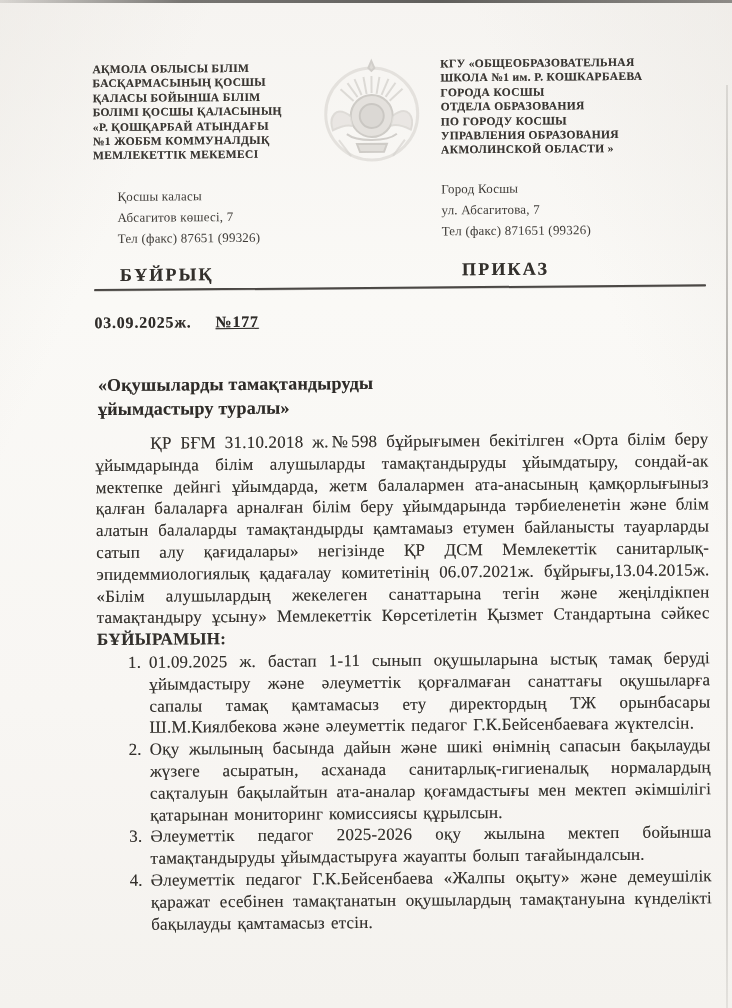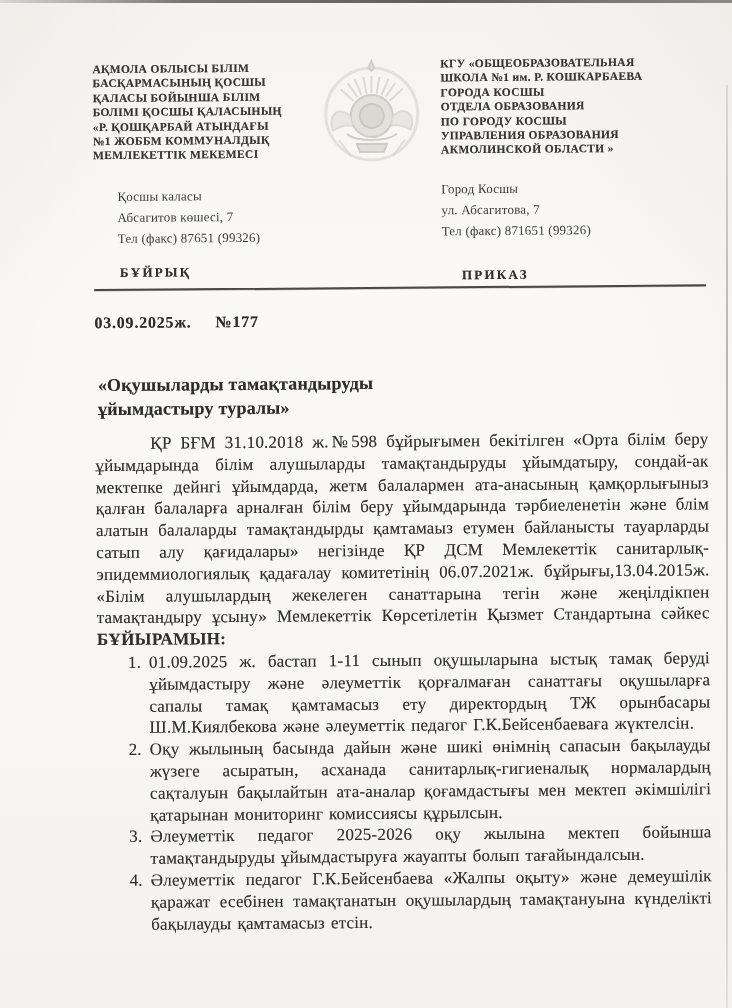--- a/index.html
+++ b/index.html
@@ -36,36 +36,36 @@
   .org-right{left:443px;top:57px;}
   .emblem{position:absolute;left:319px;top:56px;width:110px;height:112px;opacity:.85;}
   .addr{
     position:absolute;width:260px;
     font-size:13px;line-height:21px;color:#3e3b37;
     letter-spacing:.2px;
   }
   .addr-left{left:119px;top:184px;}
   .addr-right{left:443px;top:179px;}
   .order-word{
-    position:absolute;font-size:13px;font-weight:bold;letter-spacing:2.2px;
+    position:absolute;font-size:18px;font-weight:bold;letter-spacing:2.2px;
     color:#33302c;text-shadow:0 0 .6px rgba(51,48,44,.5);
   }
   .order-kk{left:121px;top:263px;}
-  .order-ru{left:463px;top:268px;}
+  .order-ru{left:463px;top:260px;}
   .rule{
     position:absolute;left:95px;top:287px;width:612px;height:2px;
     background:#4b4845;border-radius:1px;
     box-shadow:0 .5px 0 rgba(75,72,69,.4);
   }
   .meta{
     position:absolute;left:95px;top:312px;
     font-size:16px;font-weight:bold;letter-spacing:.8px;color:#2f2c29;
     text-shadow:0 0 .6px rgba(47,44,41,.5);
   }
-  .meta .num{margin-left:24px;}
+  .meta .num{margin-left:24px;text-decoration:underline;}
   .subject{
     position:absolute;left:98px;top:371px;width:420px;
     font-size:18px;line-height:24px;font-weight:bold;color:#2f2c29;
     letter-spacing:.2px;text-shadow:0 0 .6px rgba(47,44,41,.45);
   }
   .bodytext{
     position:absolute;left:95px;top:431px;width:613px;
     font-size:17px;line-height:21.8px;color:#33302c;
     text-align:justify;letter-spacing:.2px;word-spacing:1.5px;
     text-shadow:0 0 .5px rgba(51,48,44,.45);

